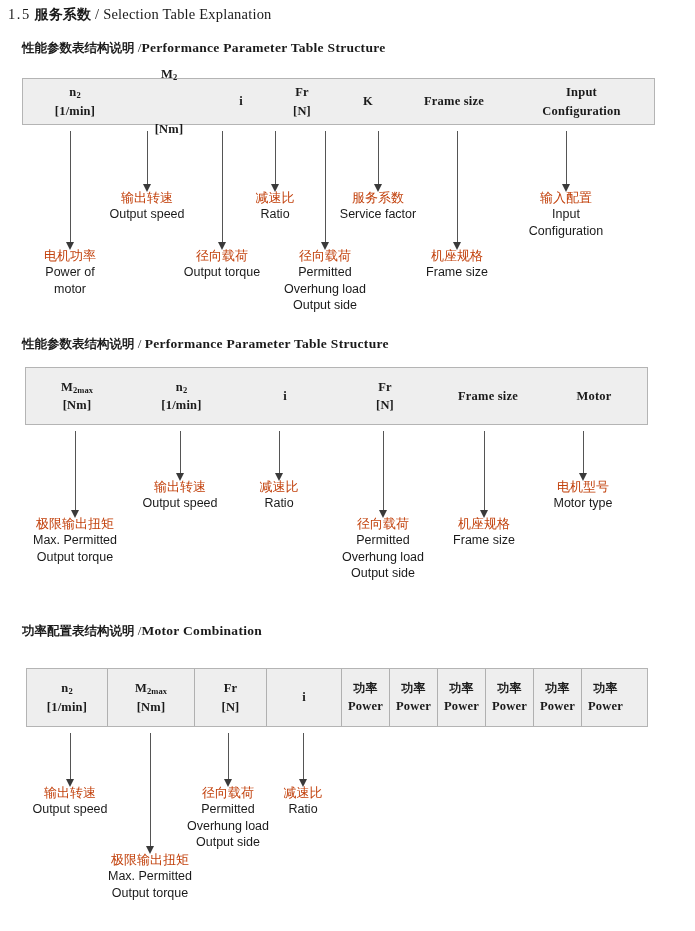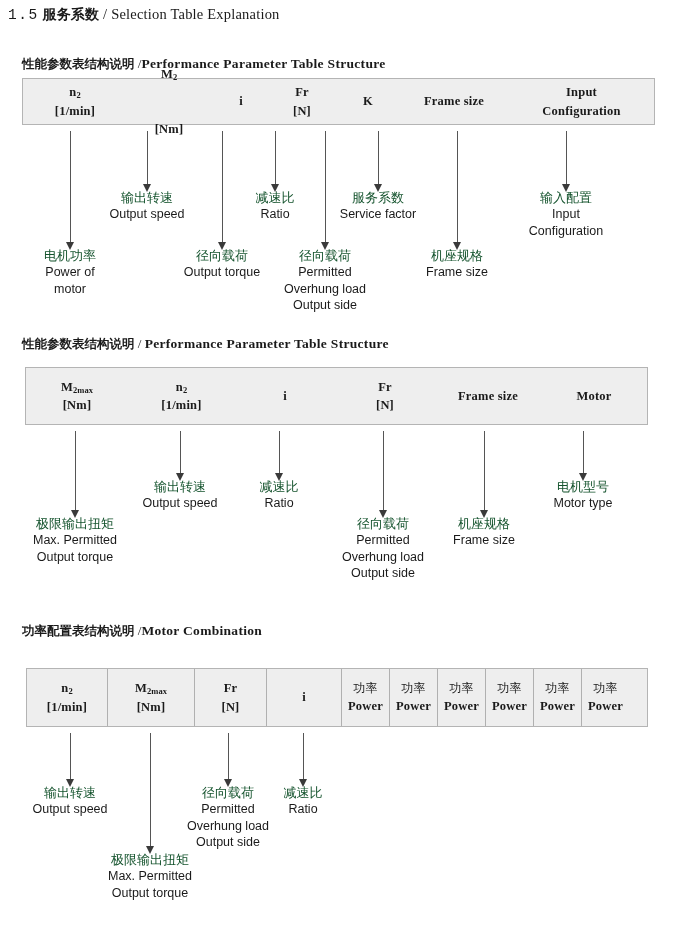--- a/index.html
+++ b/index.html
@@ -18,21 +18,21 @@
 
   
   .doc-title {
     position: absolute;
     left: 8px;
     top: 6px;
     font-size: 14.5px;
     letter-spacing: .2px;
     white-space: nowrap;
   }
-  .doc-title .num { letter-spacing: 1.5px; font-family: Liberation Mono, monospace; }
+  .doc-title .num { letter-spacing: 1.5px; }
   .doc-title .cn  { font-weight: bold; font-family: "DejaVu Sans", sans-serif; font-size: 14px; }
   .doc-title .en  { font-family: "Liberation Serif", serif; }
 
   .sec-head {
     position: absolute;
     left: 22px;
     font-size: 13px;
     white-space: nowrap;
   }
   .sec-head .cn {
@@ -72,21 +72,21 @@
   .cell .l2 { display: block; }
   .cell sub {
     font-size: 8.5px;
     vertical-align: baseline;
     position: relative;
     top: 2px;
     letter-spacing: 0;
   }
   .cell .cn-lbl {
     font-family: "DejaVu Sans", sans-serif;
-    font-weight: normal;
+    font-weight: bold;
     font-size: 12px;
   }
 
   
   .arrow {
     position: absolute;
     width: 1px;
     background: #555555;
   }
   .arrow::after {
@@ -106,41 +106,41 @@
     position: absolute;
     text-align: center;
     font-size: 12.5px;
     line-height: 1.32;
     white-space: nowrap;
     transform: translateX(-50%);
   }
   .anno .cn {
     font-family: "DejaVu Sans", sans-serif;
     font-size: 13px;
-    color: #14532d;
+    color: #c2410c;
     display: block;
   }
   .anno .en {
     font-family: Liberation Sans, sans-serif;
     font-size: 12.5px;
     color: #1a1a1a;
     display: block;
   }
 </style>
 </head>
 <body>
 
 <div class="doc-title">
   <span class="num">1.5</span>
   <span class="cn">服务系数</span>
   <span class="sep">/</span>
   <span class="en">Selection Table Explanation</span>
 </div>
 
-<div class="sec-head" style="top:56px;">
+<div class="sec-head" style="top:40px;">
   <span class="cn">性能参数表结构说明</span>
   <span class="sep">/</span><span class="en">Performance Parameter Table Structure</span>
 </div>
 
 <div class="tbl" id="tbl1" style="left:22px; top:78px; width:633px; height:47px;">
     <div class="cell" style="flex: 0 0 104px;">
       <span>n<sub>2</sub></span>
       <span class="l2">[1/min]</span>
     </div>
     <div class="cell" style="flex: 0 0 84px; gap: 36px;">

